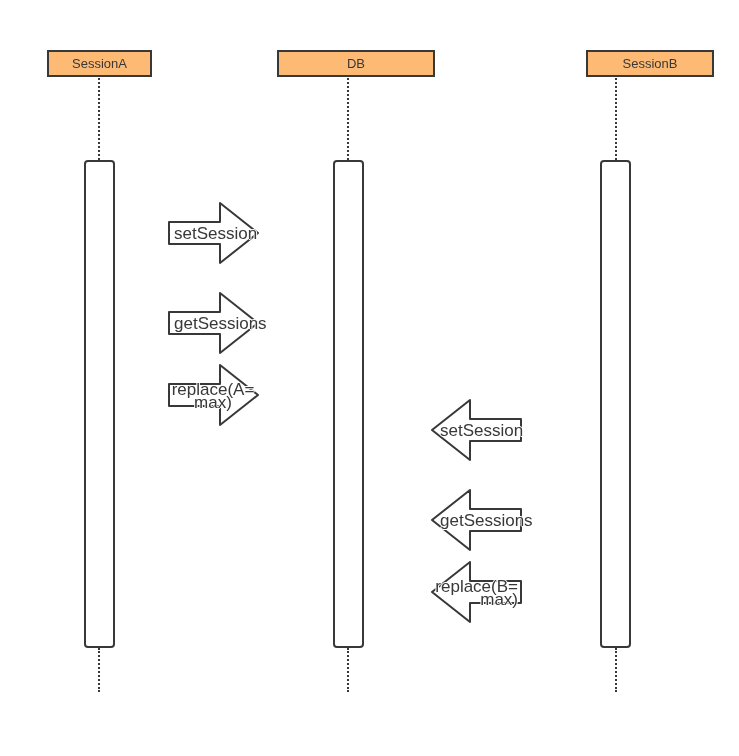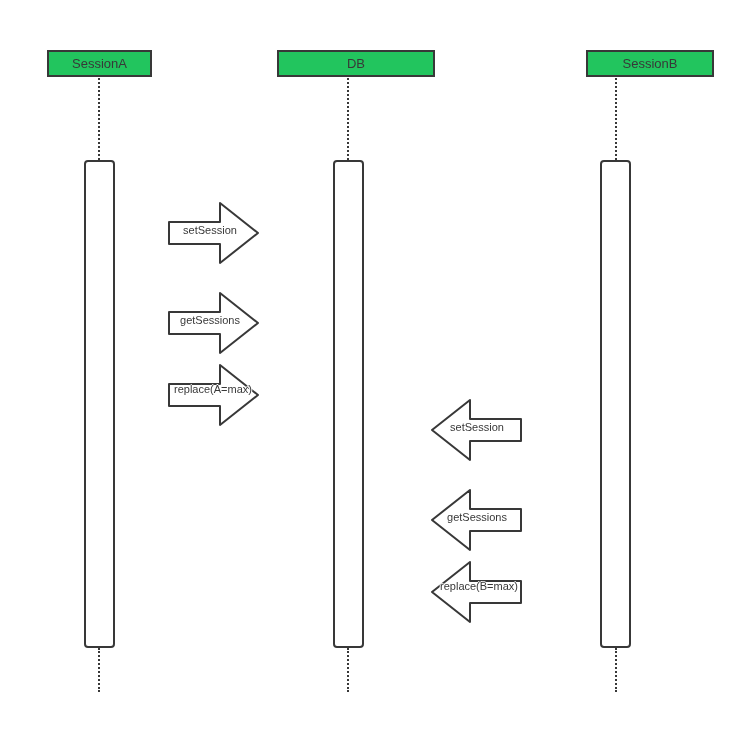--- a/index.html
+++ b/index.html
@@ -11,21 +11,21 @@
     font-family: "Liberation Sans", sans-serif;
     color: #383838;
     overflow: hidden;
   }
   .pbox {
     position: absolute;
     top: 50px;
     height: 27px;
     box-sizing: border-box;
     border: 2px solid #383838;
-    background: #22c55e;
+    background: #fdba74;
     display: flex;
     align-items: center;
     justify-content: center;
     font-size: 13px;
   }
   .lifeline {
     position: absolute;
     width: 0;
     border-left: 2px dotted #383838;
   }
@@ -42,21 +42,21 @@
     background: #ffffff;
   }
   .arrow {
     position: absolute;
     width: 92px;
     height: 64px;
   }
   .arrow svg { position: absolute; left: 0; top: 0; }
   .alabel {
     position: absolute;
-    font-size: 11px;
+    font-size: 17px;
     color: #383838;
     text-shadow: 0 1px 0 #ffffff, 0 -1px 0 #ffffff, 1px 0 0 #ffffff, -1px 0 0 #ffffff;
   }
   .alabel.single-r { left: 6px;  width: 72px; top: 23px; text-align: center; white-space: nowrap; }
   .alabel.single-l { left: 10px; width: 74px; top: 23px; text-align: center; white-space: nowrap; }
   .alabel.wrap-r   { left: 3px;  width: 84px; top: 20px; text-align: center; line-height: 13px; word-break: break-all; }
   .alabel.wrap-l   { left: 4px;  width: 84px; top: 20px; text-align: right; line-height: 13px; word-break: break-all; }
 </style>
 </head>
 <body>

